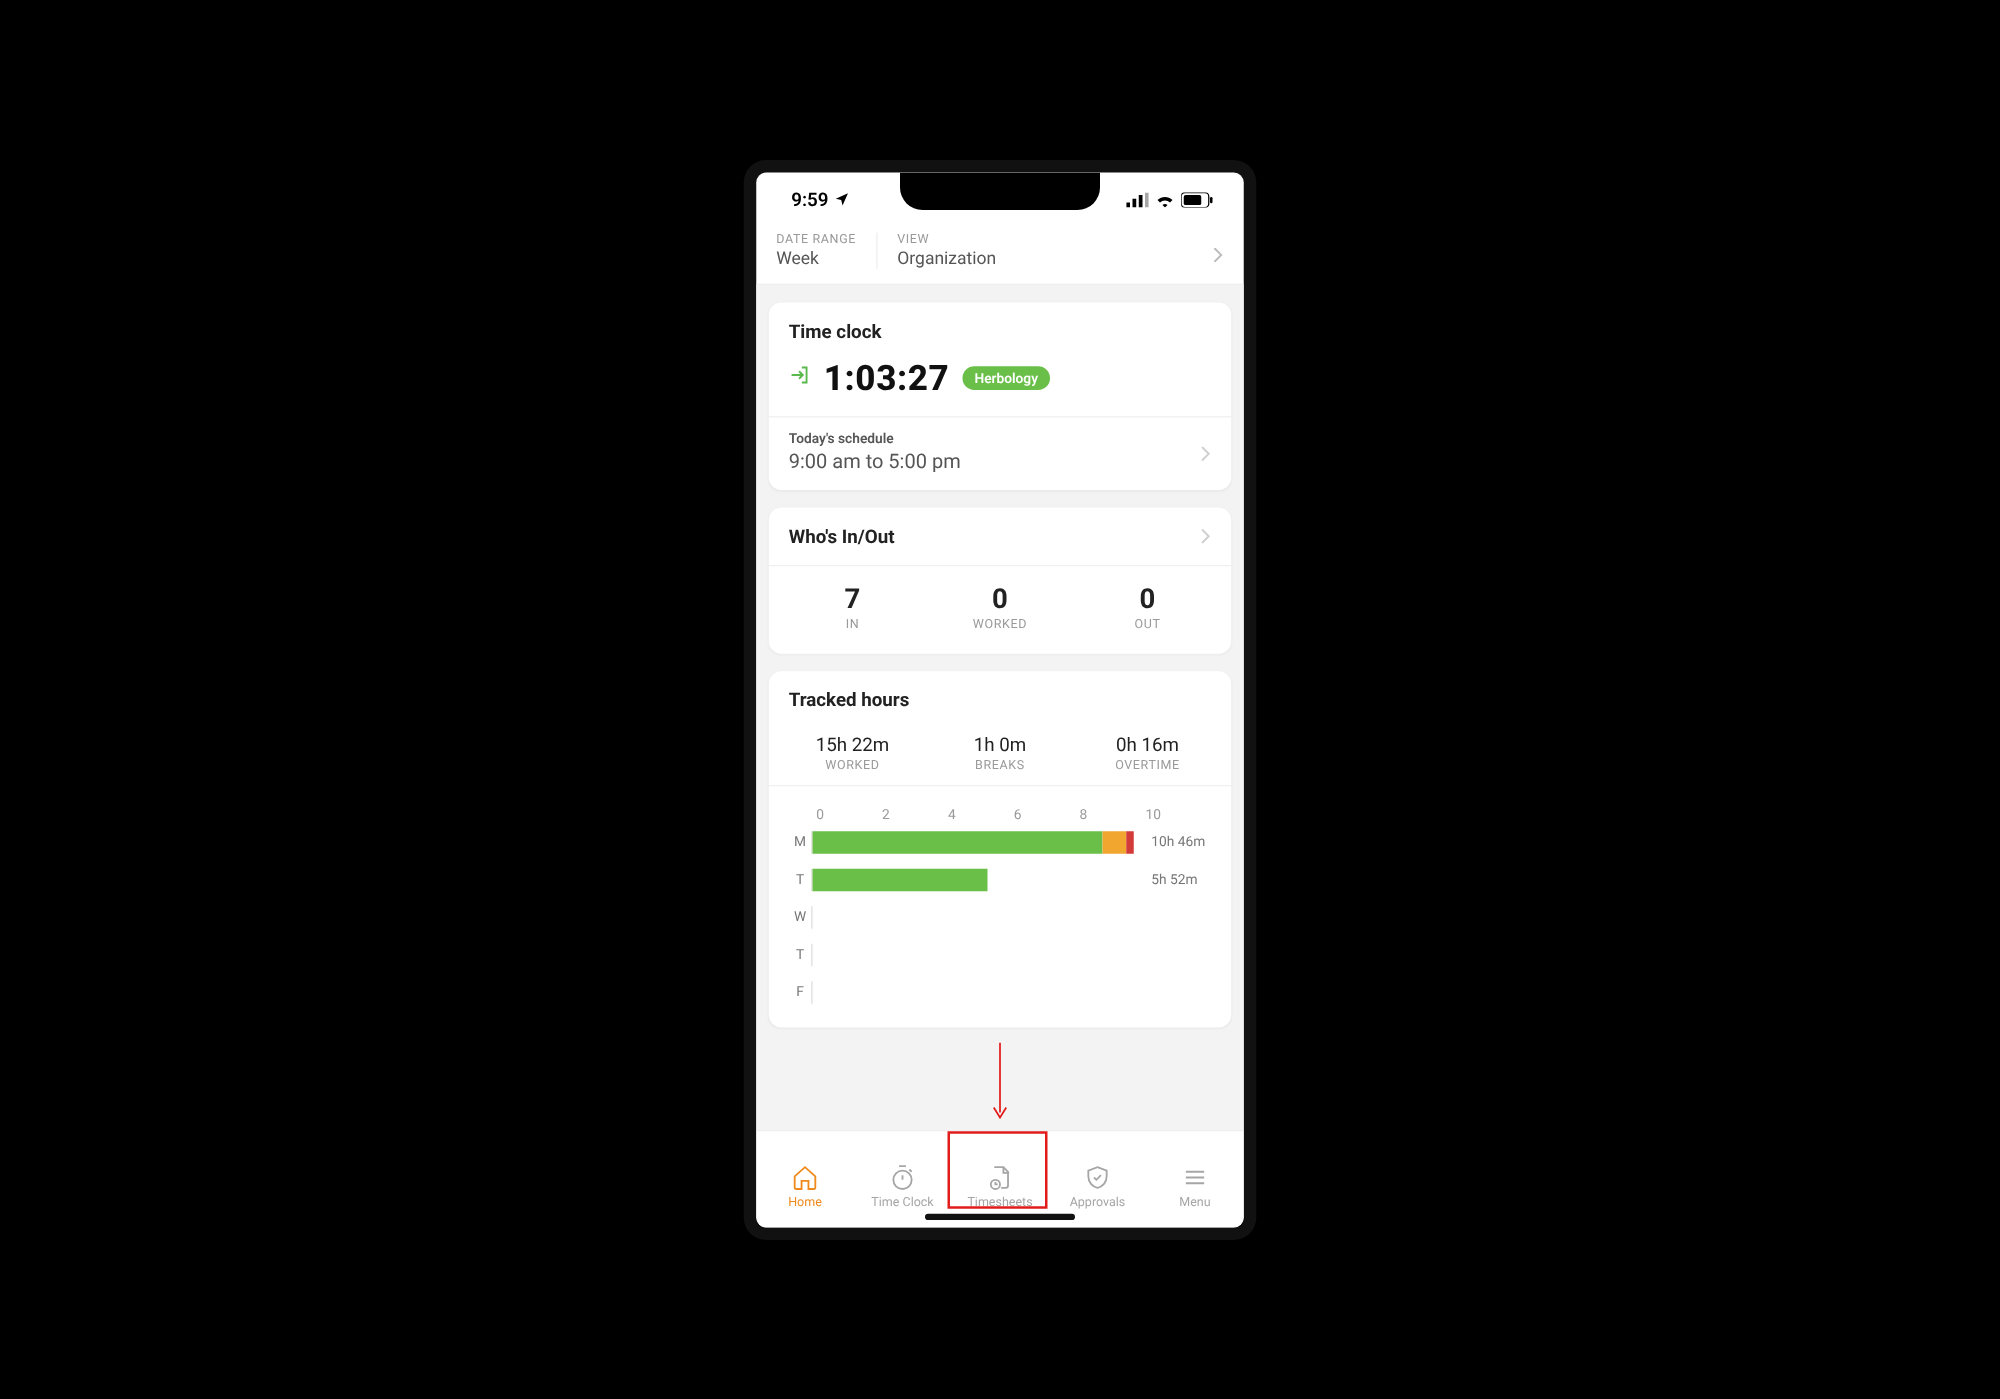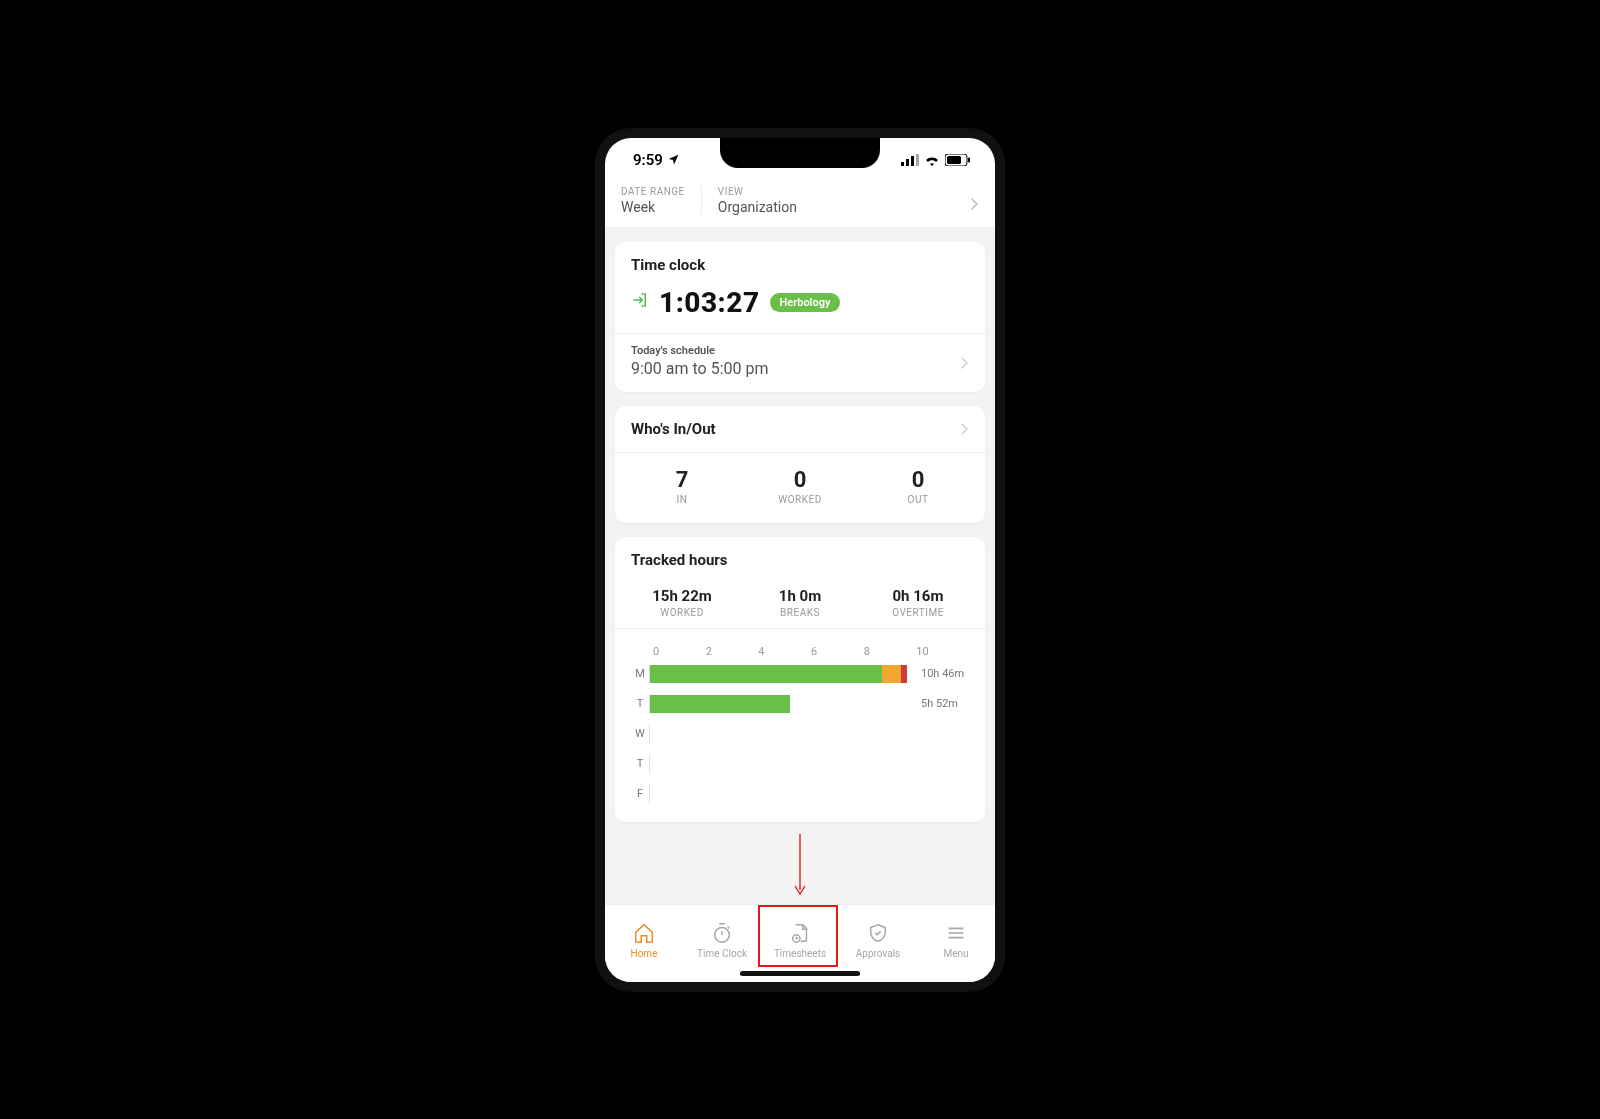--- a/index.html
+++ b/index.html
@@ -9,21 +9,21 @@
     font-family: -apple-system, BlinkMacSystemFont, "Segoe UI", Roboto, Helvetica, Arial, sans-serif;
     display: flex;
     align-items: center;
     justify-content: center;
     min-height: 1119px;
   }
   .phone {
     width: 390px;
     height: 844px;
     background: #fff;
-    border-radius: 26px;
+    border-radius: 8px;
     position: relative;
     overflow: hidden;
     box-shadow: 0 0 0 10px #111, 0 20px 60px rgba(0,0,0,.5);
     display: flex;
     flex-direction: column;
   }
   .notch {
     position: absolute;
     top: 0; left: 50%;
     transform: translateX(-50%);
@@ -145,21 +145,21 @@
   .stat-num { font-size: 22px; font-weight: 700; color:#222; }
   .stat-label { font-size: 10px; color:#9a9a9a; letter-spacing:.5px; margin-top:2px; }
 
   
   .th-summary {
     display:flex; justify-content:space-around;
     padding: 14px 8px 10px;
     border-bottom: 1px solid #f0f0f0;
   }
   .th-item { text-align:center; flex:1; }
-  .th-num { font-size: 15px; font-weight:700; color:#222;}
+  .th-num { font-size: 15px; font-weight:400; color:#222;}
   .th-label { font-size:10px; color:#9a9a9a; letter-spacing:.5px; margin-top:2px;}
 
   .chart { padding: 16px 16px 8px; }
   .axis {
     display:flex;
     margin-left: 22px;
     margin-bottom: 6px;
     font-size: 11px;
     color:#9a9a9a;
   }
@@ -181,21 +181,21 @@
   
   .bottom-nav {
     height: 78px;
     background:#fff;
     border-top: 1px solid #eee;
     display:flex;
     padding-bottom: 14px;
     position: relative;
   }
   .nav-item {
-    flex:1; display:flex; flex-direction:column; align-items:center; justify-content:center;
+    flex:1; display:flex; flex-direction:column; align-items:center; justify-content:flex-end;
     gap:4px; padding-top:8px;
     position:relative;
   }
   .nav-icon { width:22px; height:22px; display:flex; align-items:center; justify-content:center; color:#a6a6a6;}
   .nav-label { font-size:10px; color:#a6a6a6; }
   .nav-item.active .nav-icon, .nav-item.active .nav-label { color:#f08a1f; }
   .home-indicator {
     position:absolute; bottom:6px; left:50%; transform:translateX(-50%);
     width:120px; height:5px; background:#111; border-radius:3px;
   }

